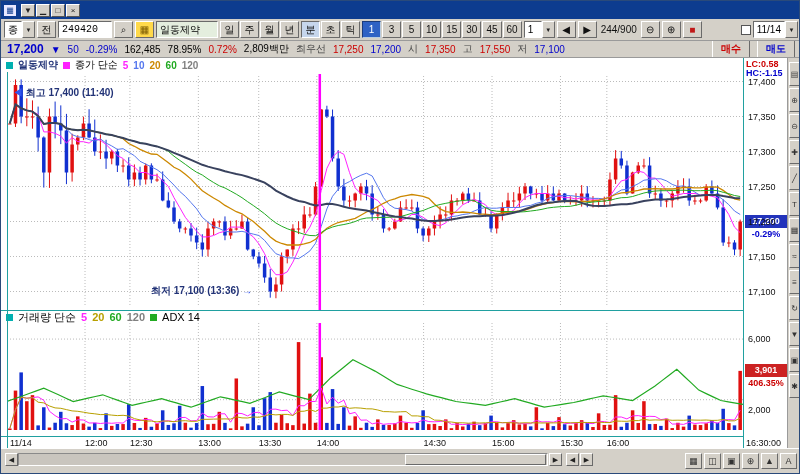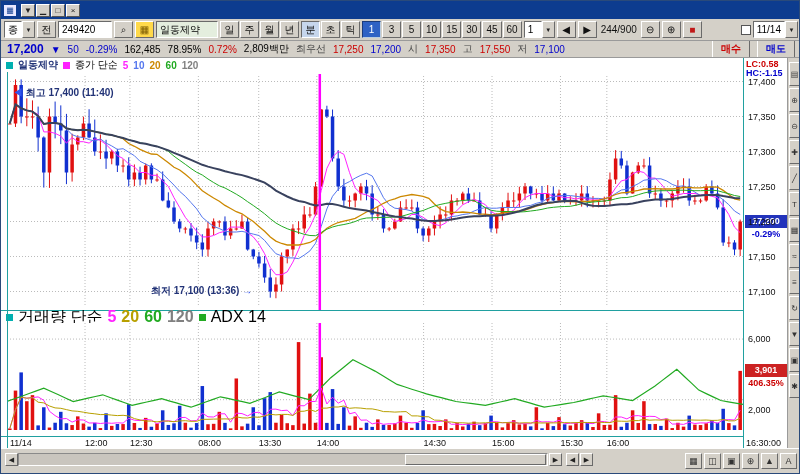--- a/index.html
+++ b/index.html
@@ -29,21 +29,21 @@
     display:flex; align-items:center; padding:0 3px; gap:2px; font-size:10px;
     overflow:hidden;
   }
   .tbtn { height:17px; min-width:19px; padding:0 3px; display:flex; align-items:center;
     justify-content:center; font-size:10px; background:#d4d0c8; color:#111;
     border:1px solid; border-color:#fff #6a6a6a #6a6a6a #fff; flex:0 0 auto; cursor:default; }
   .tbtn.sel { background:#2f62c4; color:#fff; border-color:#1c3c7c #bcd #bcd #1c3c7c; }
   .tbtn.pressed { background:#c6d6ec; border-color:#6a6a6a #fff #fff #6a6a6a; }
   .field { background:#fff; border:1px solid; border-color:#6a6a6a #fff #fff #6a6a6a;
     height:17px; font-size:10px; padding:0 3px; display:flex; align-items:center; flex:0 0 auto; }
-  input.field { width:54px; font-family:Liberation Sans, sans-serif; }
+  input.field { width:54px; font-family:Liberation Mono, monospace; }
   .combo { display:flex; flex:0 0 auto; height:17px; }
   .combo .cval { background:#fff; border:1px solid; border-color:#6a6a6a #fff #fff #6a6a6a;
     min-width:18px; padding:0 3px; display:flex; align-items:center; }
   .combo .carr { width:13px; background:#d4d0c8; border:1px solid;
     border-color:#fff #6a6a6a #6a6a6a #fff; font-size:6px; display:flex;
     align-items:center; justify-content:center; color:#222; }
   .namebox { background:#e4eede; min-width:62px; }
   .yellowicon { background:#ffd94a; color:#7a5a00; }
   .redicon { color:#c01818; }
   .sp { flex:1 1 auto; }
@@ -71,21 +71,21 @@
   svg.pane { position:absolute; left:6px; background:#fff; }
   #priceChart { top:14px; }
   #volChart  { top:265px; }
   .tealline { position:absolute; left:6px; top:14px; height:421px; width:0;
     border-left:1px solid #20a0a0; }
   .ann { position:absolute; font-size:10px; font-weight:bold; color:#223377; white-space:nowrap; }
   .ann .arrow { color:#3355ee; }
   .volinfo { position:absolute; left:9px; top:267px; font-size:10px; color:#111; }
   .legend2 { position:absolute; left:0; top:252px; width:742px; height:13px;
     border-top:1px solid #20a0a0; background:#fff;
-    display:flex; align-items:center; gap:5px; padding:0 5px; font-size:16px; }
+    display:flex; align-items:center; gap:5px; padding:0 5px; font-size:11px; }
   .xaxis { position:absolute; left:0; top:378px; width:742px; height:12px;
     border-top:1px solid #20a0a0; background:#fff; }
   .xlab { position:absolute; top:1px; font-size:9px; color:#111; white-space:nowrap; }
   
   .axiscol { position:absolute; left:742px; top:57px; width:56px; height:390px;
     background:#fff; border-left:1px solid #20a0a0; font-size:9px; }
   .axlab { position:absolute; left:4px; color:#111; white-space:nowrap; }
   .cornlab { position:absolute; left:2px; font-size:9px; font-weight:bold; white-space:nowrap; }
   .badge { position:absolute; left:1px; width:42px; height:13px; color:#fff;
     font-size:9px; font-weight:bold; text-align:center; line-height:13px; }
@@ -669,21 +669,21 @@
         <polyline points="2.8,105.5 8.5,86.5 14.2,74.2 19.8,75.2 25.5,74.6 31.1,73.9 36.8,77.3 42.5,88.3 48.1,92.6 53.8,95.9 59.4,95.5 65.1,99.1 70.8,96.8 76.4,97.0 82.1,100.0 87.8,99.9 93.4,100.5 99.1,99.9 104.7,100.3 110.4,99.8 116.1,100.1 121.7,95.3 127.4,97.2 133.0,97.6 138.7,96.4 144.4,97.0 150.0,100.8 155.7,98.3 161.4,97.7 167.0,98.8 172.7,94.6 178.3,94.4 184.0,97.9 189.7,97.5 195.3,90.1 201.0,93.8 206.6,94.0 212.3,90.8 218.0,90.8 223.6,99.2 229.3,90.1 235.0,90.6 240.6,92.9 246.3,89.8 251.9,89.2 257.6,93.1 263.3,86.3 268.9,86.1 274.6,87.6 280.2,87.2 285.9,92.6 291.6,82.6 297.2,82.8 302.9,78.5 308.6,78.5 314.2,64.9 319.9,81.0 325.5,74.1 331.2,80.2 336.9,77.1 342.5,90.8 348.2,89.4 353.8,97.2 359.5,97.0 365.2,100.9 370.8,99.6 376.5,101.3 382.2,100.7 387.8,100.9 393.5,98.6 399.1,99.3 404.8,99.9 410.5,99.5 416.1,96.9 421.8,98.6 427.4,98.8 433.1,98.5 438.8,97.7 444.4,101.3 450.1,101.1 455.8,101.6 461.4,101.1 467.1,101.6 472.7,100.9 478.4,101.0 484.1,98.8 489.7,98.7 495.4,99.8 501.0,99.4 506.7,98.8 512.4,100.6 518.0,100.8 523.7,100.6 529.4,97.4 535.0,99.0 540.7,98.7 546.3,99.2 552.0,97.3 557.7,100.7 563.3,100.2 569.0,100.2 574.6,99.0 580.3,100.1 586.0,100.7 591.6,98.3 597.3,98.6 603.0,99.5 608.6,94.0 614.3,94.0 619.9,95.9 625.6,92.9 631.3,92.6 636.9,93.8 642.6,93.3 648.2,93.5 653.9,96.6 659.6,95.8 665.2,101.1 670.9,100.9 676.6,101.4 682.2,99.3 687.9,100.5 693.5,99.9 699.2,100.0 704.9,98.7 710.5,100.2 716.2,97.0 721.8,96.6 727.5,97.0 733.2,87.2" fill="none" stroke="#ff22ff" stroke-width="1"></polyline>
         <polyline points="2.8,105.5 8.5,86.5 14.2,74.2 19.8,75.2 25.5,74.6 31.1,79.2 36.8,79.9 42.5,83.0 48.1,84.9 53.8,85.3 59.4,86.6 65.1,87.9 70.8,88.3 76.4,89.2 82.1,90.2 87.8,90.8 93.4,91.6 99.1,91.5 104.7,92.1 110.4,92.6 116.1,92.3 121.7,93.0 127.4,95.6 133.0,96.9 138.7,98.0 144.4,98.1 150.0,98.9 155.7,98.0 161.4,98.2 167.0,98.7 172.7,97.9 178.3,97.7 184.0,98.3 189.7,98.3 195.3,96.3 201.0,96.3 206.6,96.1 212.3,96.0 218.0,95.9 223.6,96.1 229.3,93.8 235.0,94.9 240.6,95.0 246.3,93.9 251.9,94.3 257.6,92.9 263.3,91.3 268.9,91.9 274.6,91.4 280.2,91.4 285.9,92.4 291.6,88.4 297.2,88.2 302.9,86.7 308.6,88.5 314.2,85.2 319.9,85.1 325.5,84.0 331.2,84.0 336.9,83.0 342.5,85.3 348.2,84.8 353.8,85.1 359.5,85.8 365.2,85.9 370.8,87.0 376.5,88.6 382.2,88.7 387.8,89.1 393.5,88.8 399.1,88.6 404.8,92.9 410.5,92.9 416.1,93.7 421.8,93.8 427.4,97.1 433.1,97.3 438.8,98.8 444.4,99.0 450.1,99.8 455.8,99.8 461.4,100.2 467.1,99.9 472.7,100.0 478.4,99.8 484.1,99.6 489.7,99.5 495.4,99.7 501.0,99.6 506.7,99.9 512.4,100.0 518.0,99.8 523.7,99.9 529.4,99.8 535.0,100.0 540.7,99.9 546.3,99.9 552.0,99.8 557.7,99.6 563.3,99.8 569.0,99.6 574.6,99.4 580.3,99.5 586.0,99.6 591.6,99.1 597.3,99.5 603.0,99.6 608.6,98.0 614.3,98.2 619.9,98.3 625.6,97.6 631.3,97.6 636.9,96.3 642.6,97.2 648.2,96.9 653.9,97.1 659.6,96.7 665.2,97.3 670.9,97.2 676.6,97.3 682.2,96.9 687.9,97.1 693.5,97.2 699.2,97.0 704.9,97.4 710.5,97.3 716.2,96.5 721.8,97.9 727.5,97.8 733.2,95.2" fill="none" stroke="#b8a000" stroke-width="1"></polyline>
         <polyline points="0.0,78.5 7.4,75.8 14.7,73.2 22.1,70.5 29.4,67.9 36.8,65.2 44.2,68.5 51.5,71.8 58.9,75.2 66.2,78.5 73.6,76.8 81.0,75.2 88.3,73.5 95.7,71.8 103.0,74.5 110.4,77.1 117.8,79.7 125.1,82.3 132.5,80.6 139.8,79.0 147.2,77.3 154.6,75.7 161.9,77.8 169.3,79.9 176.6,82.1 184.0,84.2 191.4,81.6 198.7,79.0 206.1,76.4 213.4,73.8 220.8,75.4 228.2,77.1 235.5,78.7 242.9,80.4 250.2,77.5 257.6,74.7 265.0,71.8 272.3,69.0 279.7,70.9 287.0,72.8 294.4,74.7 301.8,76.6 309.1,69.3 316.5,62.0 323.8,54.7 331.2,48.7 338.6,42.7 345.9,36.7 353.3,40.5 360.6,44.3 368.0,48.1 375.4,52.5 382.7,57.0 390.1,61.4 397.4,63.8 404.8,66.2 412.2,68.5 419.5,70.9 426.9,72.8 434.2,74.7 441.6,76.6 449.0,78.5 456.3,79.5 463.7,80.4 471.0,81.3 478.4,82.3 485.8,80.6 493.1,79.0 500.5,77.3 507.8,75.7 515.2,77.8 522.6,79.9 529.9,82.1 537.3,84.2 544.6,83.0 552.0,81.8 559.4,80.6 566.7,79.5 574.1,77.8 581.4,76.1 588.8,74.5 596.2,72.8 603.5,74.0 610.9,75.2 618.2,76.4 625.6,77.5 633.0,72.8 640.3,68.1 647.7,63.3 655.0,57.6 662.4,51.9 669.8,46.2 677.1,53.2 684.5,60.1 691.8,67.1 699.2,70.6 706.6,74.1 713.9,77.5 721.3,78.8 728.6,80.1 736.0,81.3" fill="none" stroke="#22aa22" stroke-width="1.2"></polyline>
         <line x1="312.8" y1="0" x2="312.8" y2="107" stroke="#ff00ff" stroke-width="2.5"></line>
       </svg>
 
     <div class="xaxis" id="xAxis">
         <div class="xlab" style="left: 8.944px;">11/14</div>
         <div class="xlab" style="left: 84.016px;">12:00</div>
         <div class="xlab" style="left: 128.912px;">12:30</div>
-        <div class="xlab" style="left: 197.36px;">08:00</div>
+        <div class="xlab" style="left: 197.36px;">13:00</div>
         <div class="xlab" style="left: 257.712px;">13:30</div>
         <div class="xlab" style="left: 315.856px;">14:00</div>
         <div class="xlab" style="left: 422.576px;">14:30</div>
         <div class="xlab" style="left: 491.024px;">15:00</div>
         <div class="xlab" style="left: 559.472px;">15:30</div>
         <div class="xlab" style="left: 605.84px;">16:00</div>
       </div>
     <div class="tealline"></div>
   </div>
 

